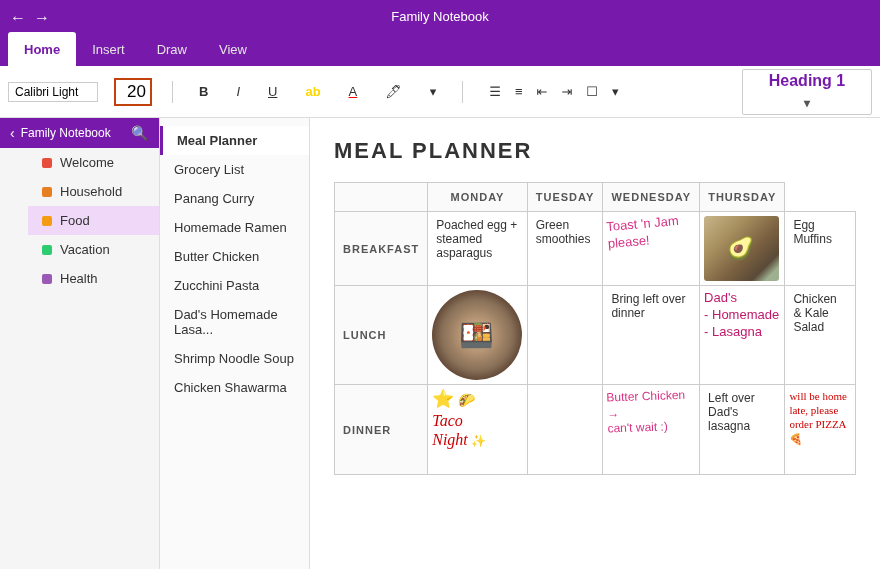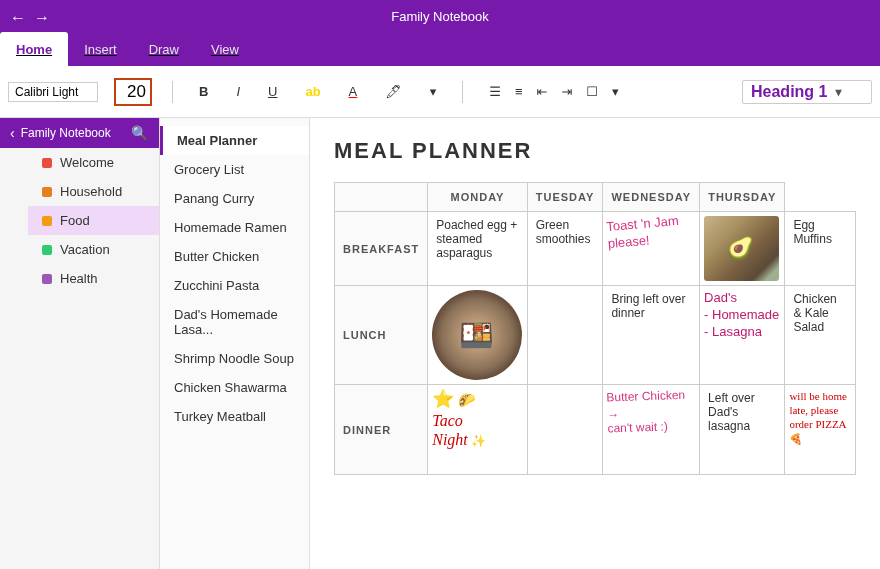--- a/index.html
+++ b/index.html
@@ -29,23 +29,22 @@
       font-size: 16px;
       cursor: pointer;
       opacity: 0.9;
     }
 
     
     .ribbon-tabs {
       background: #7719AA;
       display: flex;
       align-items: center;
-      padding-left: 0;
+      padding-left: 8px;
       height: 34px;
-      text-decoration: underline;
     }
     .ribbon-tab {
       color: #e5e5e5;
       font-size: 13px;
       padding: 6px 16px;
       cursor: pointer;
       border-radius: 3px 3px 0 0;
       height: 100%;
       display: flex;
       align-items: center;
@@ -103,20 +102,21 @@
       display: flex;
       align-items: center;
       border: 1px solid #ccc;
       border-radius: 2px;
       padding: 2px 8px;
       font-size: 16px;
       font-weight: bold;
       color: #7719AA;
       min-width: 130px;
       gap: 4px;
+      flex-direction: column;
     }
     .heading-dropdown {
       cursor: pointer;
       font-size: 12px;
       color: #555;
       padding: 2px 4px;
     }
 
     
     .main-layout {
@@ -363,21 +363,20 @@
   <div class="pages-panel">
     <div class="page-item active">Meal Planner</div>
     <div class="page-item">Grocery List</div>
     <div class="page-item">Panang Curry</div>
     <div class="page-item">Homemade Ramen</div>
     <div class="page-item">Butter Chicken</div>
     <div class="page-item">Zucchini Pasta</div>
     <div class="page-item">Dad's Homemade Lasa...</div>
     <div class="page-item">Shrimp Noodle Soup</div>
     <div class="page-item">Chicken Shawarma</div>
-    <div class="page-item">Turkey Meatball</div>
   </div>
 
   <div class="content-area">
     <div class="page-title">MEAL PLANNER</div>
 
     <table class="meal-table">
       <thead>
         <tr>
           <th></th>
           <th>MONDAY</th>

